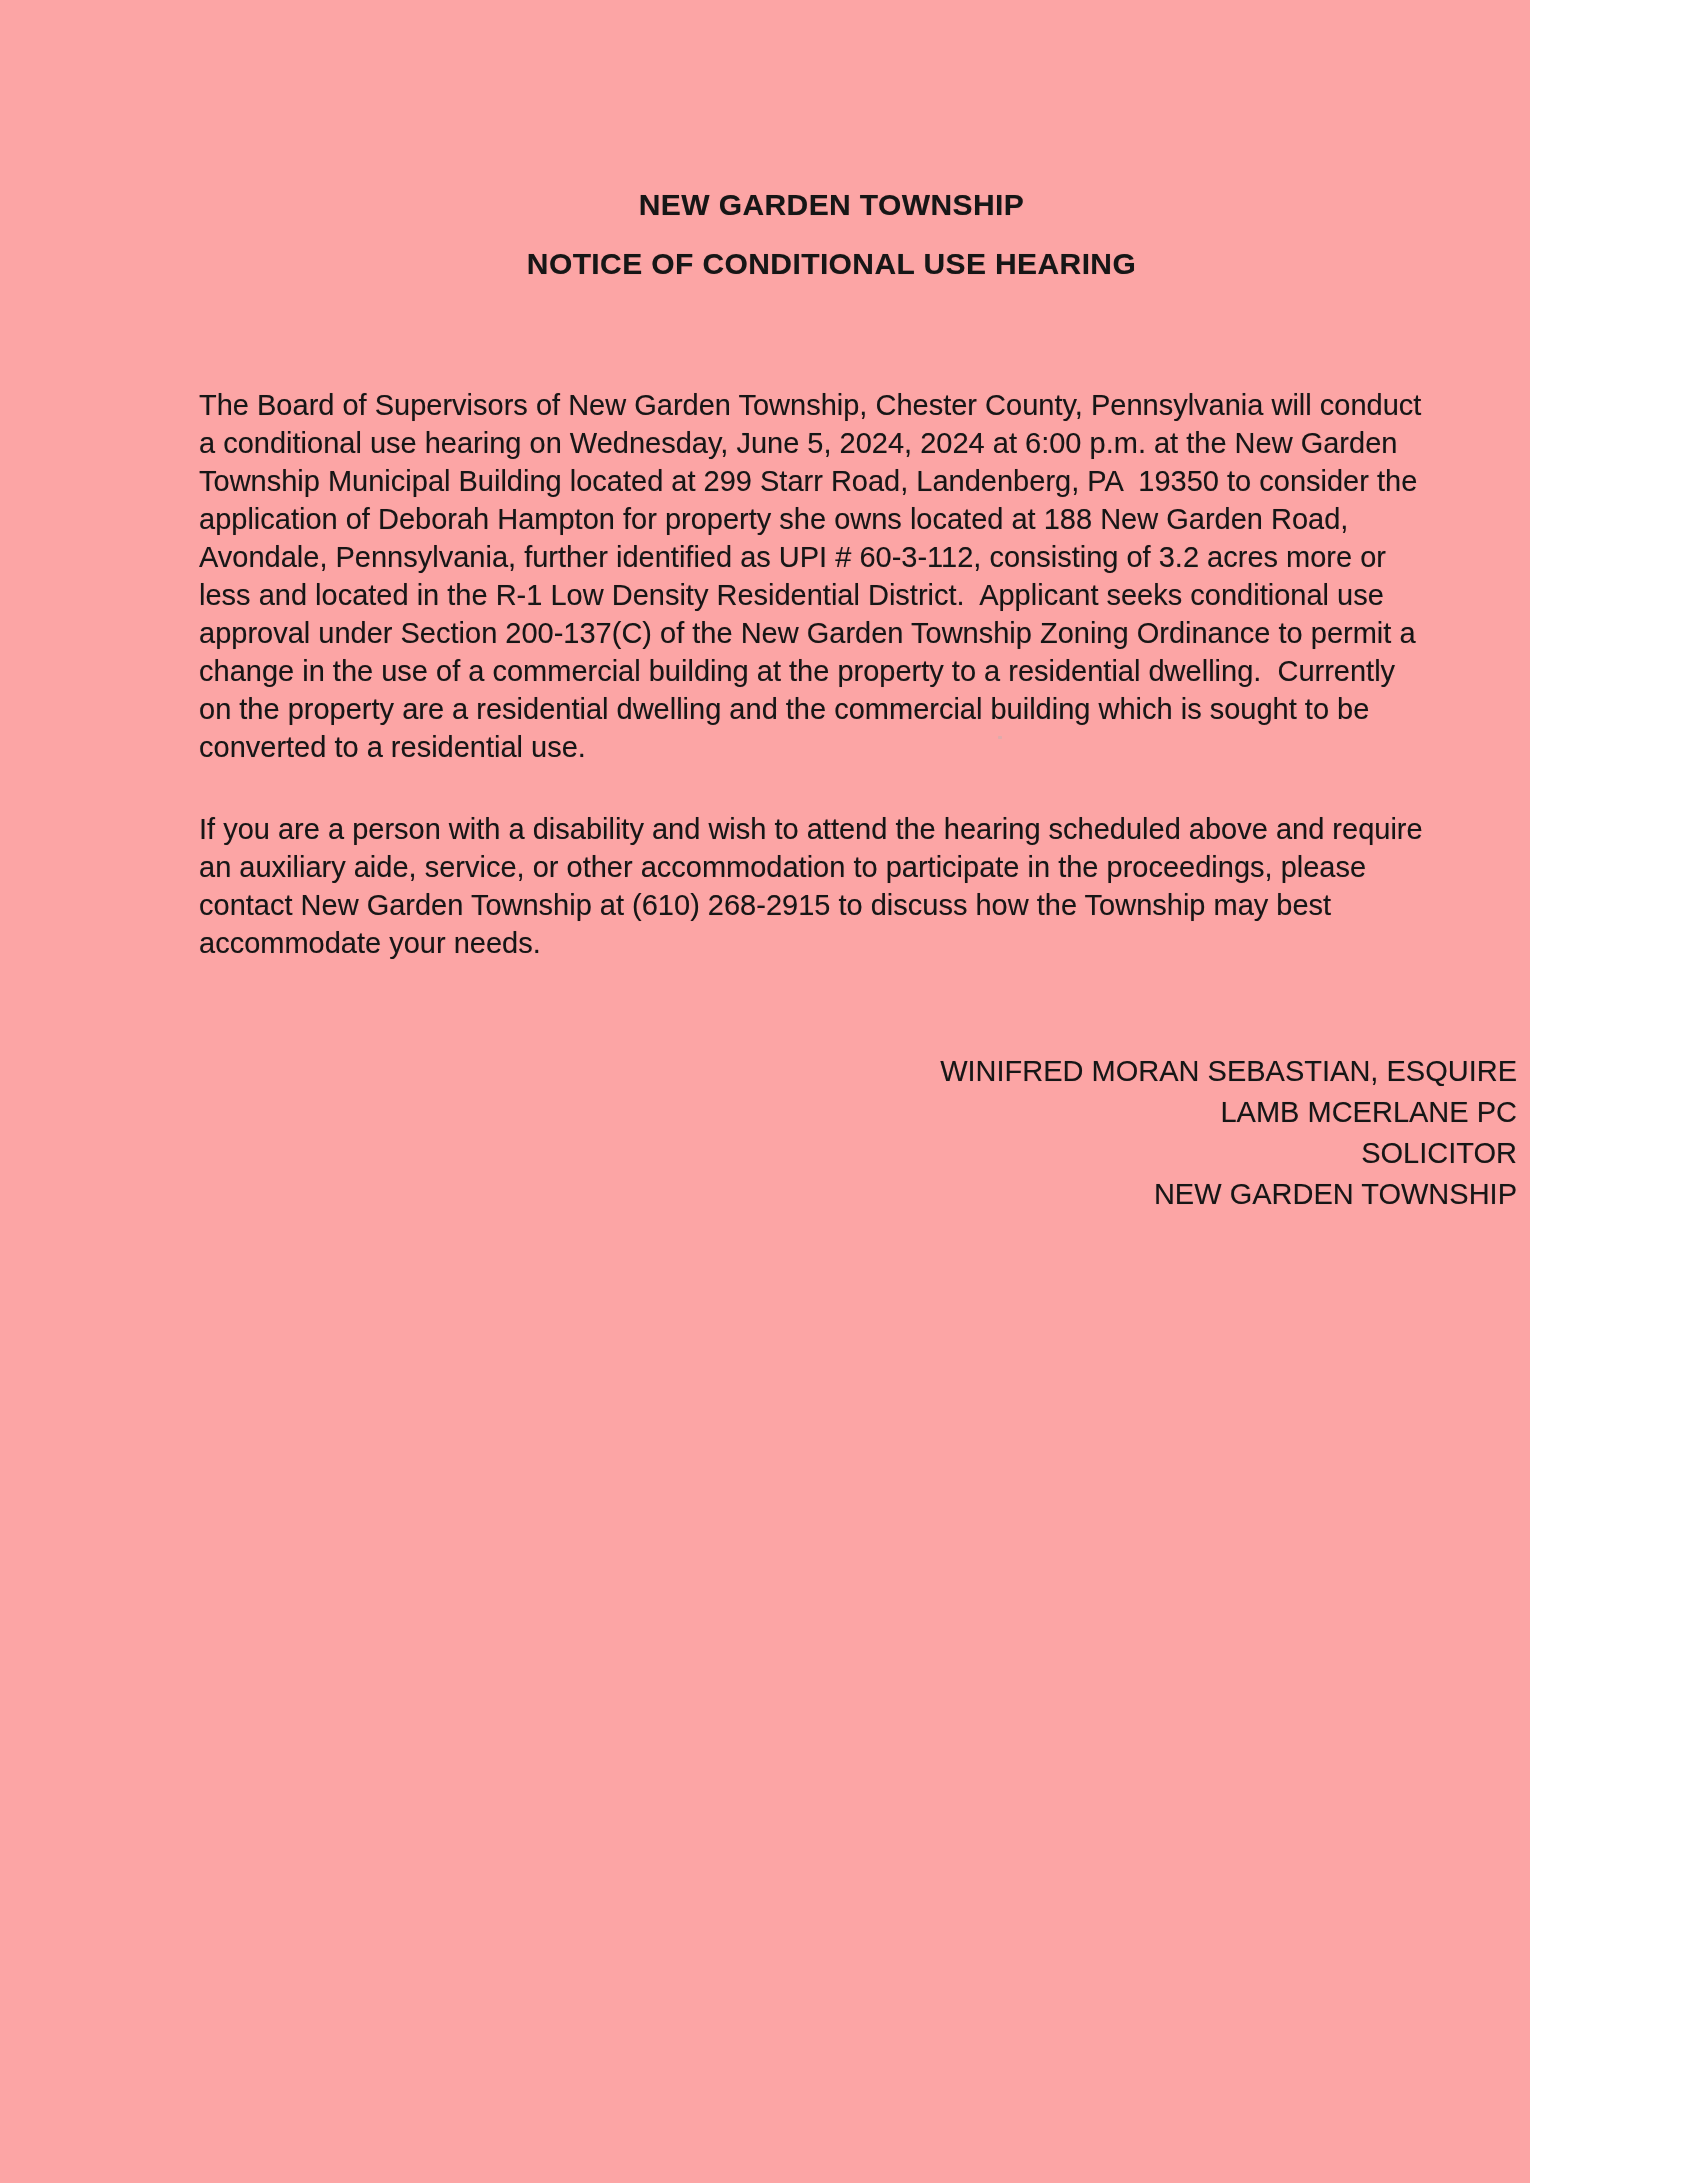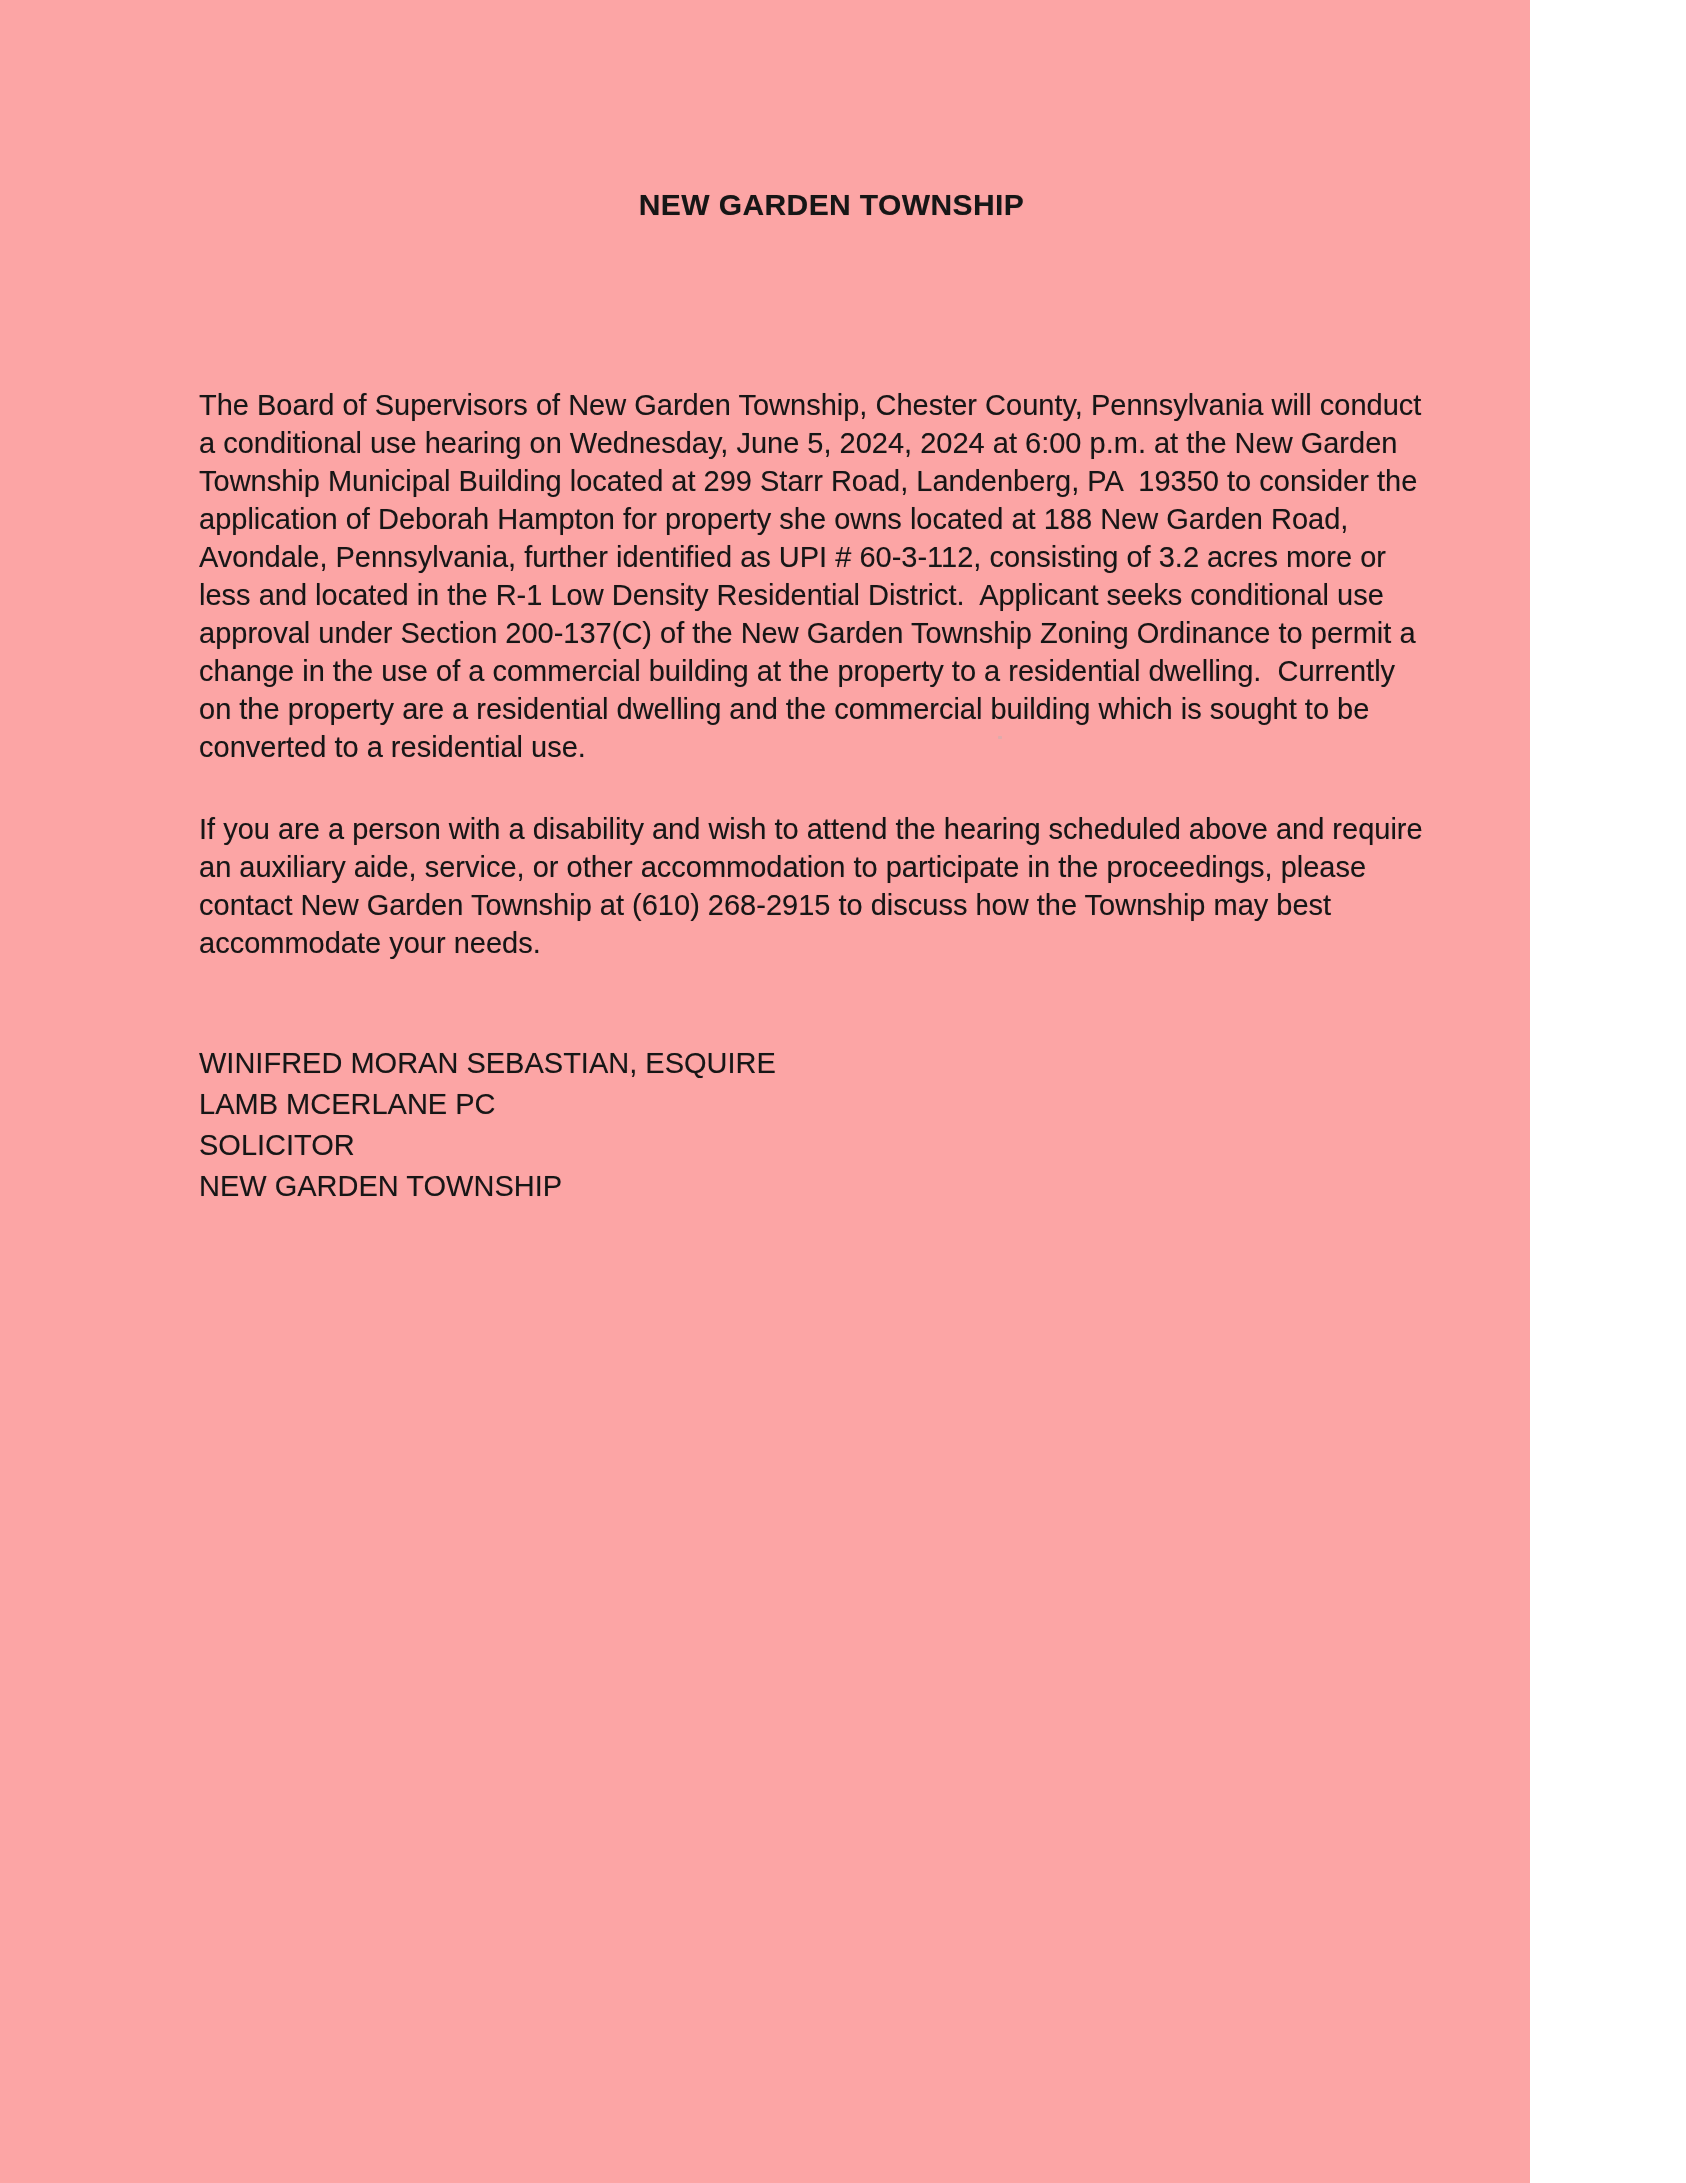--- a/index.html
+++ b/index.html
@@ -51,22 +51,22 @@
   }
   .para-1 { top: 378px; }
   .para-2 { top: 802px; }
 
   
   .signature {
     position: absolute;
     left: 191px;
     top: 1035px;
     width: 1310px;
-    margin: 8px;
-    text-align: left;
+    margin: 16px;
+    text-align: right;
     font-size: 29px;
     line-height: 41px;
     white-space: pre-wrap;
     text-shadow: 0 0 0.8px rgba(0,0,0,0.30);
   }
 
   
   .speck {
     position: absolute;
     background: #b5b5b5;
@@ -80,20 +80,21 @@
   .speck-r4    { left: 1681px; top: 1471px; width: 4.2px; height: 4.2px; }
   .speck-r5    { left: 1680px; top: 1480px; width: 4.2px; height: 6.7px; opacity: 0.45; }
 </style>
 </head>
 <body>
 
 <div class="page">
 
   <h1 class="heading heading-1">NEW GARDEN TOWNSHIP</h1>
 
+  <h2 class="heading heading-2">NOTICE OF CONDITIONAL USE HEARING</h2>
 
   <p class="para para-1">The Board of Supervisors of New Garden Township, Chester County, Pennsylvania will conduct
 a conditional use hearing on Wednesday, June 5, 2024, 2024 at 6:00 p.m. at the New Garden
 Township Municipal Building located at 299 Starr Road, Landenberg, PA  19350 to consider the
 application of Deborah Hampton for property she owns located at 188 New Garden Road,
 Avondale, Pennsylvania, further identified as UPI # 60-3-112, consisting of 3.2 acres more or
 less and located in the R-1 Low Density Residential District.  Applicant seeks conditional use
 approval under Section 200-137(C) of the New Garden Township Zoning Ordinance to permit a
 change in the use of a commercial building at the property to a residential dwelling.  Currently
 on the property are a residential dwelling and the commercial building which is sought to be

